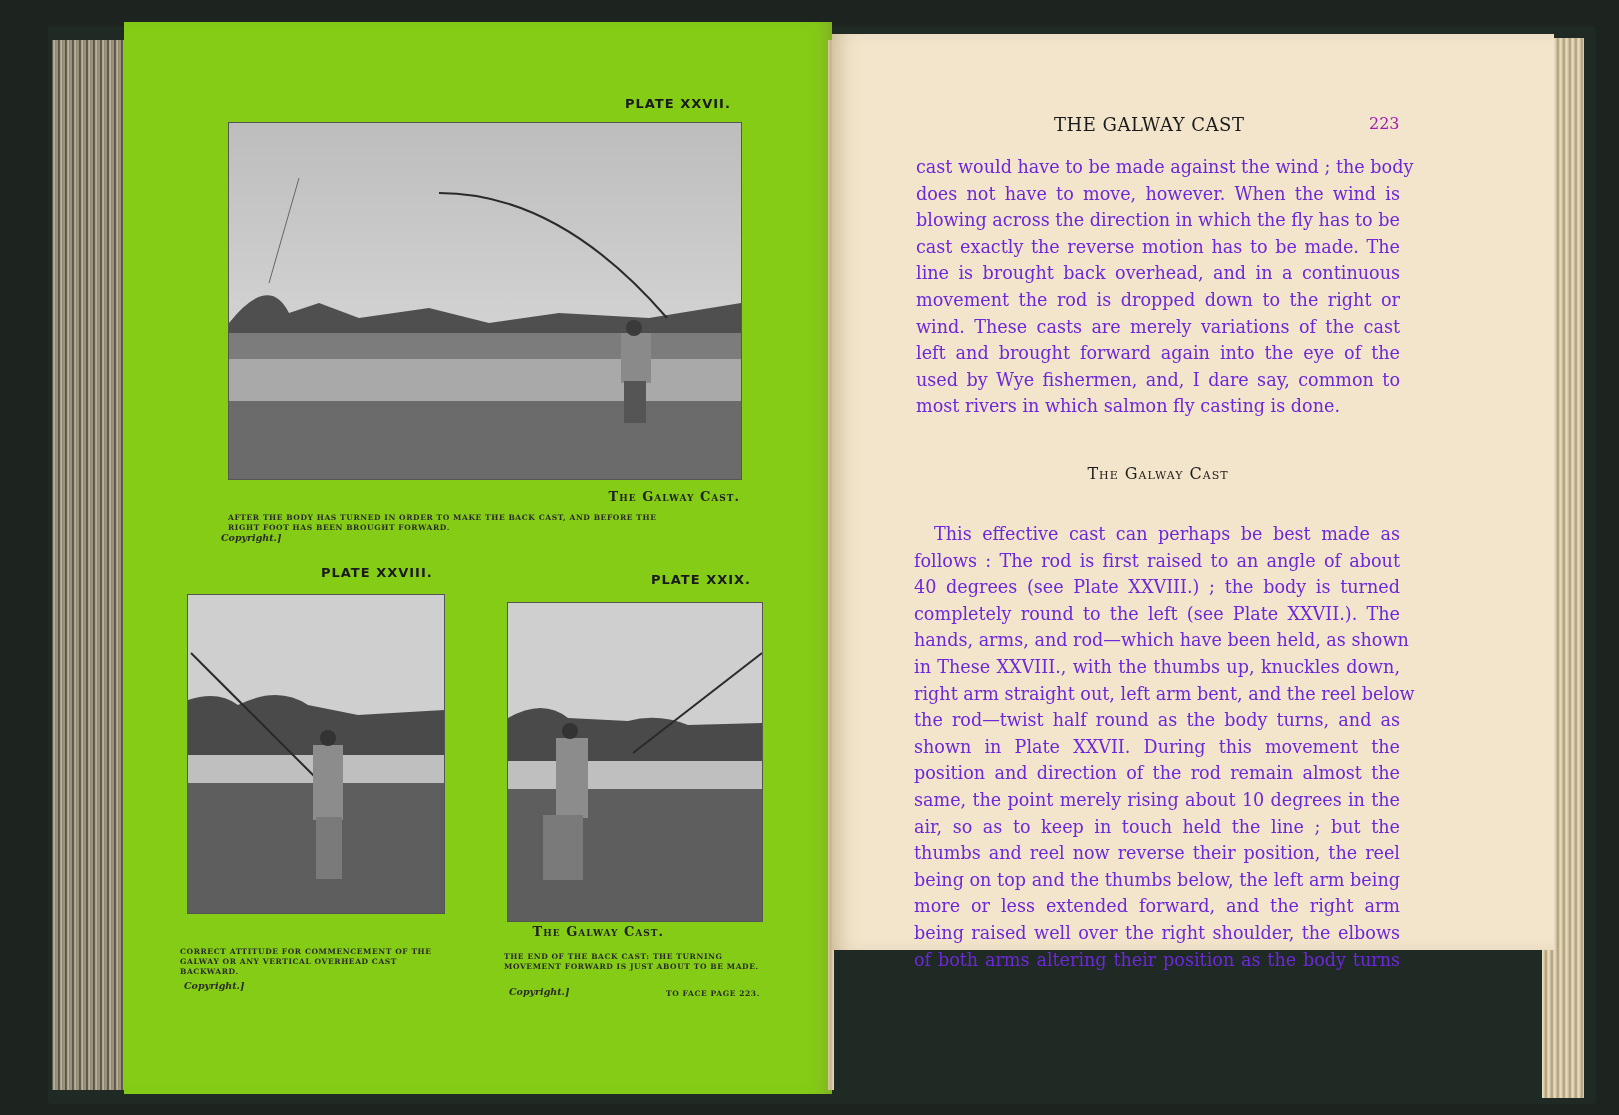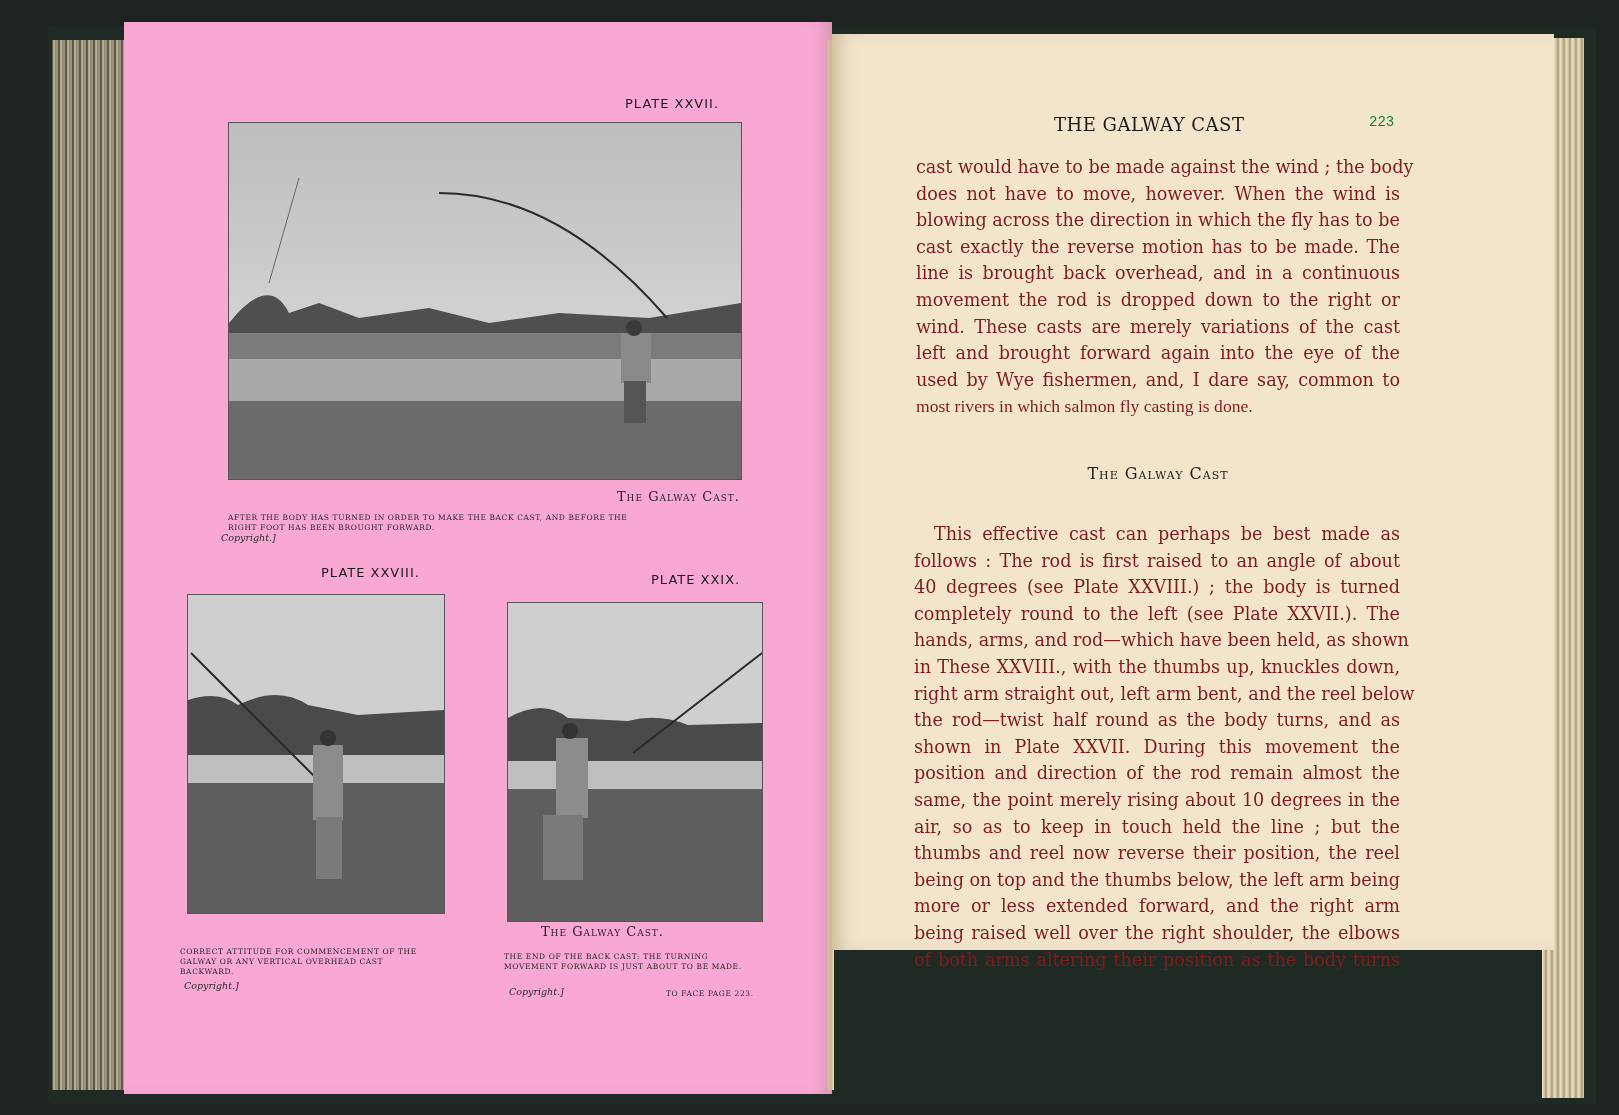--- a/index.html
+++ b/index.html
@@ -4,37 +4,37 @@
 <style>
   html, body { margin:0; padding:0; }
   body { width:1619px; height:1115px; position:relative; overflow:hidden; background:#1d2420; font-family:"DejaVu Serif", serif; }
   .abs { position:absolute; }
   
   #cover { left:48px; top:26px; width:1548px; height:1078px; background:#1f2a24; border-radius:4px; }
   #left-edges { left:52px; top:40px; width:74px; height:1050px;
     background: repeating-linear-gradient(90deg, #3c3a30 0px, #cfc6ad 2px, #7c745e 4px, #b8af96 5px, #3c3a30 7px); }
   #right-edges { left:1542px; top:38px; width:42px; height:1060px;
     background: repeating-linear-gradient(90deg, #efe3c6 0px, #d6c8a6 2px, #a89a78 4px, #e6d9bb 6px); }
-  #left-page { left:124px; top:22px; width:708px; height:1072px; background:#f9a8d4;
-    box-shadow: inset -14px 0 18px -10px rgba(120,100,80,0.35); }
+  #left-page { left:124px; top:22px; width:708px; height:1072px; background:#84cc16;
+    box-shadow: inset -14px 0 18px -10px rgba(120,100,80,0.35); font-weight: bold; }
   #right-page { left:832px; top:34px; width:722px; height:916px; background:#f2e5cc;
     box-shadow: inset 16px 0 22px -12px rgba(140,110,60,0.45); }
   #gutter-line { left:828px; top:40px; width:6px; height:1050px; background:linear-gradient(90deg,#d8c7a6,#c9b28a,#e9dcc0); }
 
   .plate-label { font-family:"DejaVu Sans", sans-serif; font-size:13px; letter-spacing:1px; color:#1a1a1a; }
   .caption-title { font-size:13px; letter-spacing:1px; font-variant:small-caps; color:#222; text-align:right; }
   .caption-small { font-size:7.5px; letter-spacing:0.6px; color:#2a2a2a; text-align:left; line-height:10px; text-transform:uppercase; }
   .copyright { font-style:italic; font-size:9.5px; color:#2a2a2a; }
 
   .photo { overflow:hidden; border:1px solid #555; }
   .photo svg { display:block; width:100%; height:100%; }
 
   .running-head { font-size:18px; letter-spacing:0.5px; color:#1b1b1b; }
-  .page-num { font-size:14px; color:#15803d;font-family:Liberation Mono, monospace; }
-  .body-text { font-size:17.6px; line-height:26.6px; color:#7f1d1d; text-align:justify; text-align-last:justify; }
+  .page-num { font-size:16px; color:#a21caf; }
+  .body-text { font-size:17.6px; line-height:26.6px; color:#6d28d9; text-align:justify; text-align-last:justify; }
   .body-text .line { display:block; white-space:nowrap; text-align:justify; text-align-last:justify; }
   .section-head { font-size:16px; font-variant:small-caps; letter-spacing:1px; color:#1e1b17; text-align:center; }
 </style>
 </head>
 <body>
 
 <div id="cover" class="abs"></div>
 <div id="left-edges" class="abs"></div>
 <div id="right-edges" class="abs"></div>
 
@@ -120,21 +120,21 @@
   <div class="abs body-text" style="left:84px; top:120px; width:484px;">
     <span class="line">cast would have to be made against the wind ; the body</span>
     <span class="line">does not have to move, however.  When the wind is</span>
     <span class="line">blowing across the direction in which the fly has to be</span>
     <span class="line">cast exactly the reverse motion has to be made.  The</span>
     <span class="line">line is brought back overhead, and in a continuous</span>
     <span class="line">movement the rod is dropped down to the right or</span>
     <span class="line">wind.  These casts are merely variations of the cast</span>
     <span class="line">left and brought forward again into the eye of the</span>
     <span class="line">used by Wye fishermen, and, I dare say, common to</span>
-    <span class="line" style="text-align:left; text-align-last:left;font-family:Liberation Serif, serif;">most rivers in which salmon fly casting is done.</span>
+    <span class="line" style="text-align:left; text-align-last:left;">most rivers in which salmon fly casting is done.</span>
   </div>
 
   <div class="abs section-head" style="left:84px; top:430px; width:484px;">The Galway Cast</div>
 
   <div class="abs body-text" style="left:82px; top:462px; width:486px;">
     <span class="line" style="padding-left:20px;margin-top:25px;">This effective cast can perhaps be best made as</span>
     <span class="line">follows :  The rod is first raised to an angle of about</span>
     <span class="line">40 degrees (see Plate XXVIII.) ; the body is turned</span>
     <span class="line">completely round to the left (see Plate XXVII.).  The</span>
     <span class="line">hands, arms, and rod—which have been held, as shown</span>

